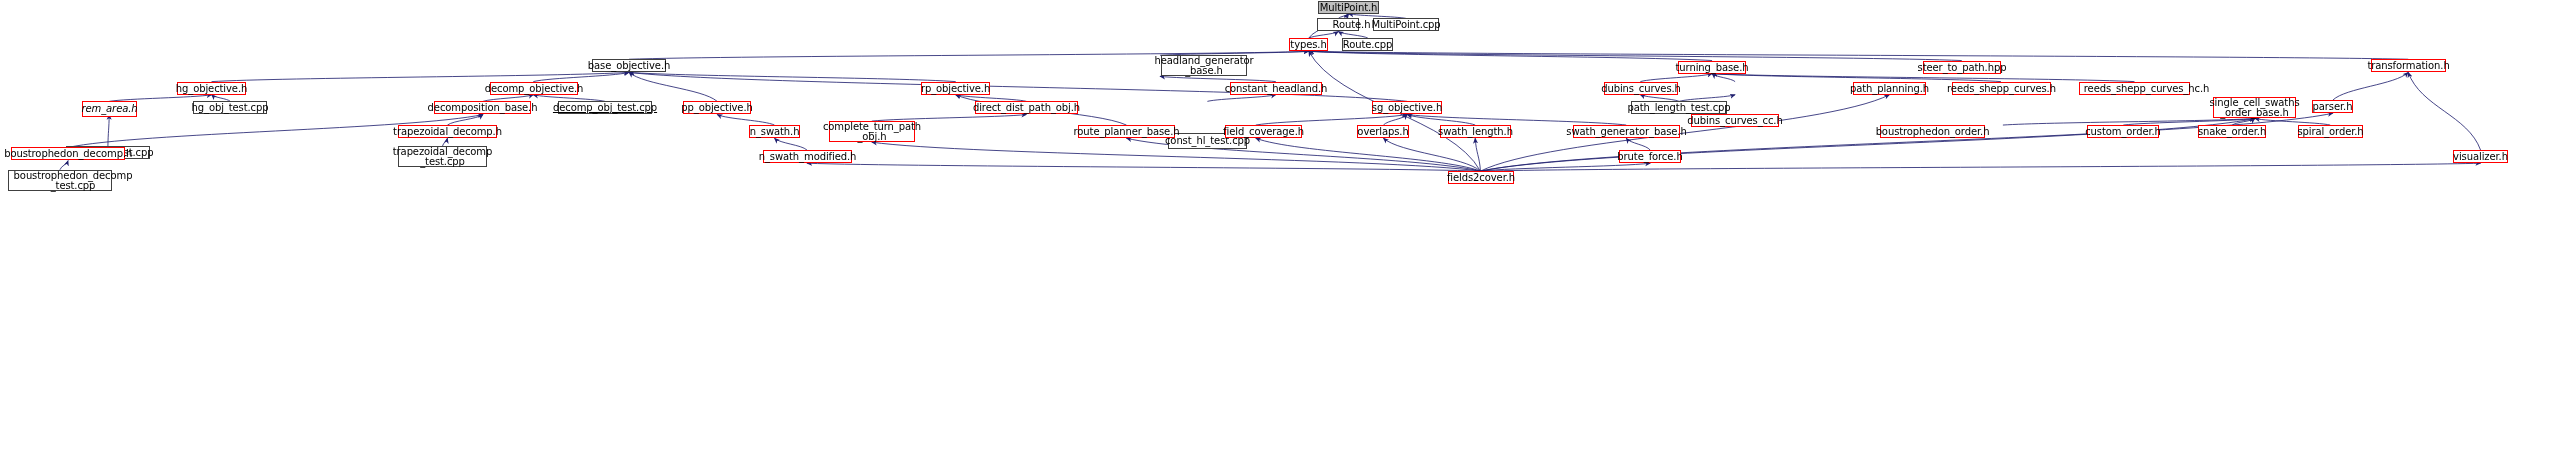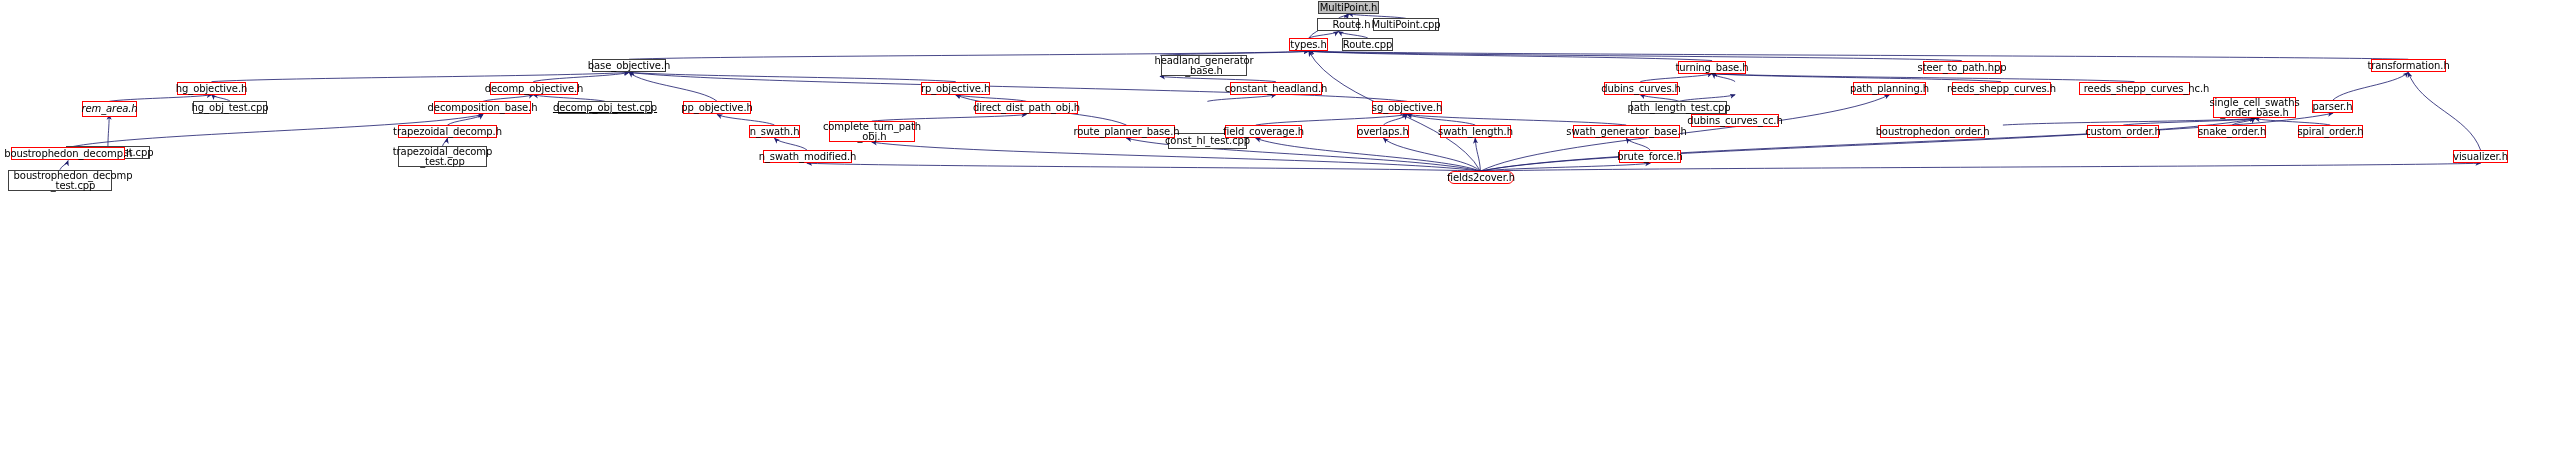--- a/index.html
+++ b/index.html
@@ -151,18 +151,18 @@
       <div class="node red" style="left: 2087px; top: 125px; width: 72px; height: 13px;">custom_order.h</div>
       <div class="node red" style="left: 2198px; top: 125px; width: 68px; height: 13px;">snake_order.h</div>
       <div class="node red" style="left: 2298px; top: 125px; width: 65px; height: 13px;">spiral_order.h</div>
       <div class="node black" style="left: 66px; top: 146px; width: 84px; height: 13px;">rem_area_test.cpp</div>
       <div class="node red" style="left: 763px; top: 150px; width: 89px; height: 13px;">n_swath_modified.h</div>
       <div class="node red" style="left: 1619px; top: 150px; width: 62px; height: 13px;">brute_force.h</div>
       <div class="node black" style="left: 398px; top: 146px; width: 89px; height: 21px;">trapezoidal_decomp
 _test.cpp</div>
       <div class="node red" style="left: 2453px; top: 150px; width: 55px; height: 13px;">visualizer.h</div>
       <div class="node red" style="left: 11.2px; top: 147px; width: 114px; height: 13px; text-align: right;">boustrophedon_decomp.h</div>
-      <div class="node red" style="left: 1448px; top: 171px; width: 66px; height: 13px; border-radius: 6px;">fields2cover.h</div>
+      <div class="node red" style="left: 1448px; top: 171px; width: 66px; height: 13px;">fields2cover.h</div>
       <div class="node black" style="left: 8px; top: 170px; width: 104px; height: 21px; padding-left: 26px;">boustrophedon_decomp
 _test.cpp</div>
     </div>
 </div>
 
 
 </body></html>

